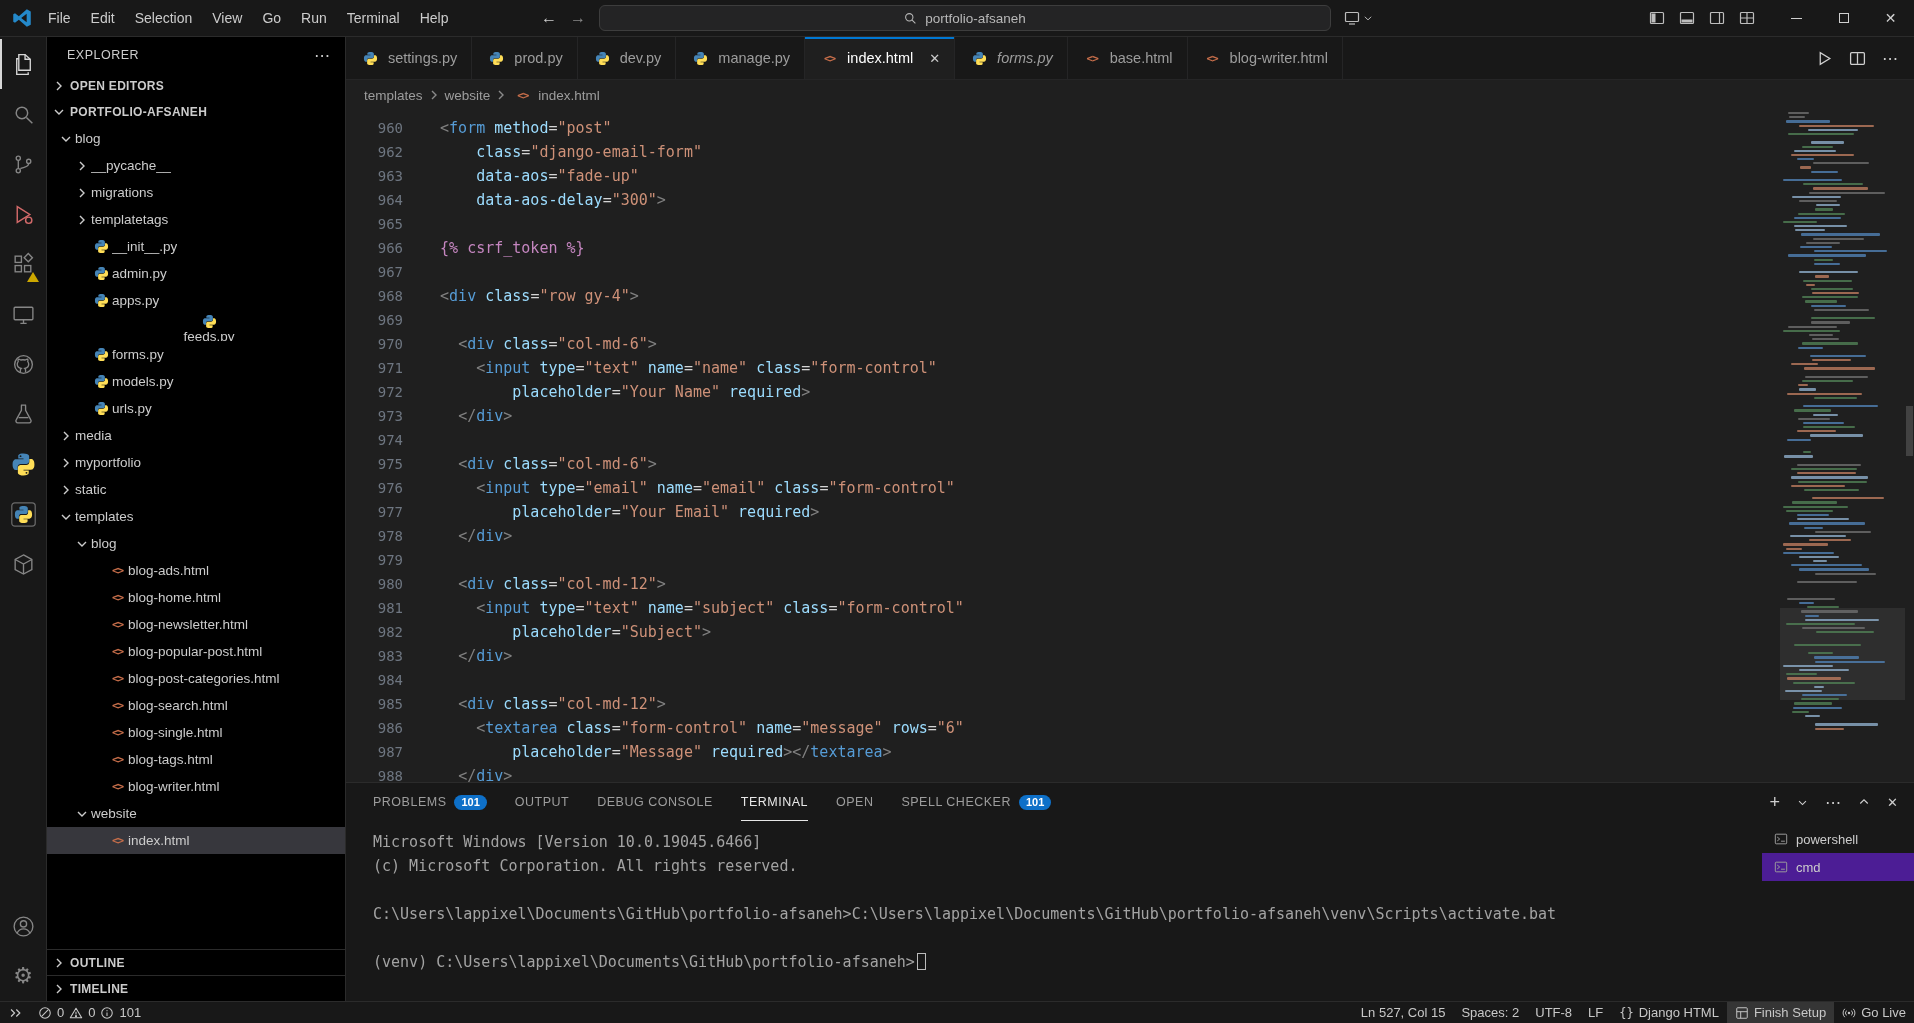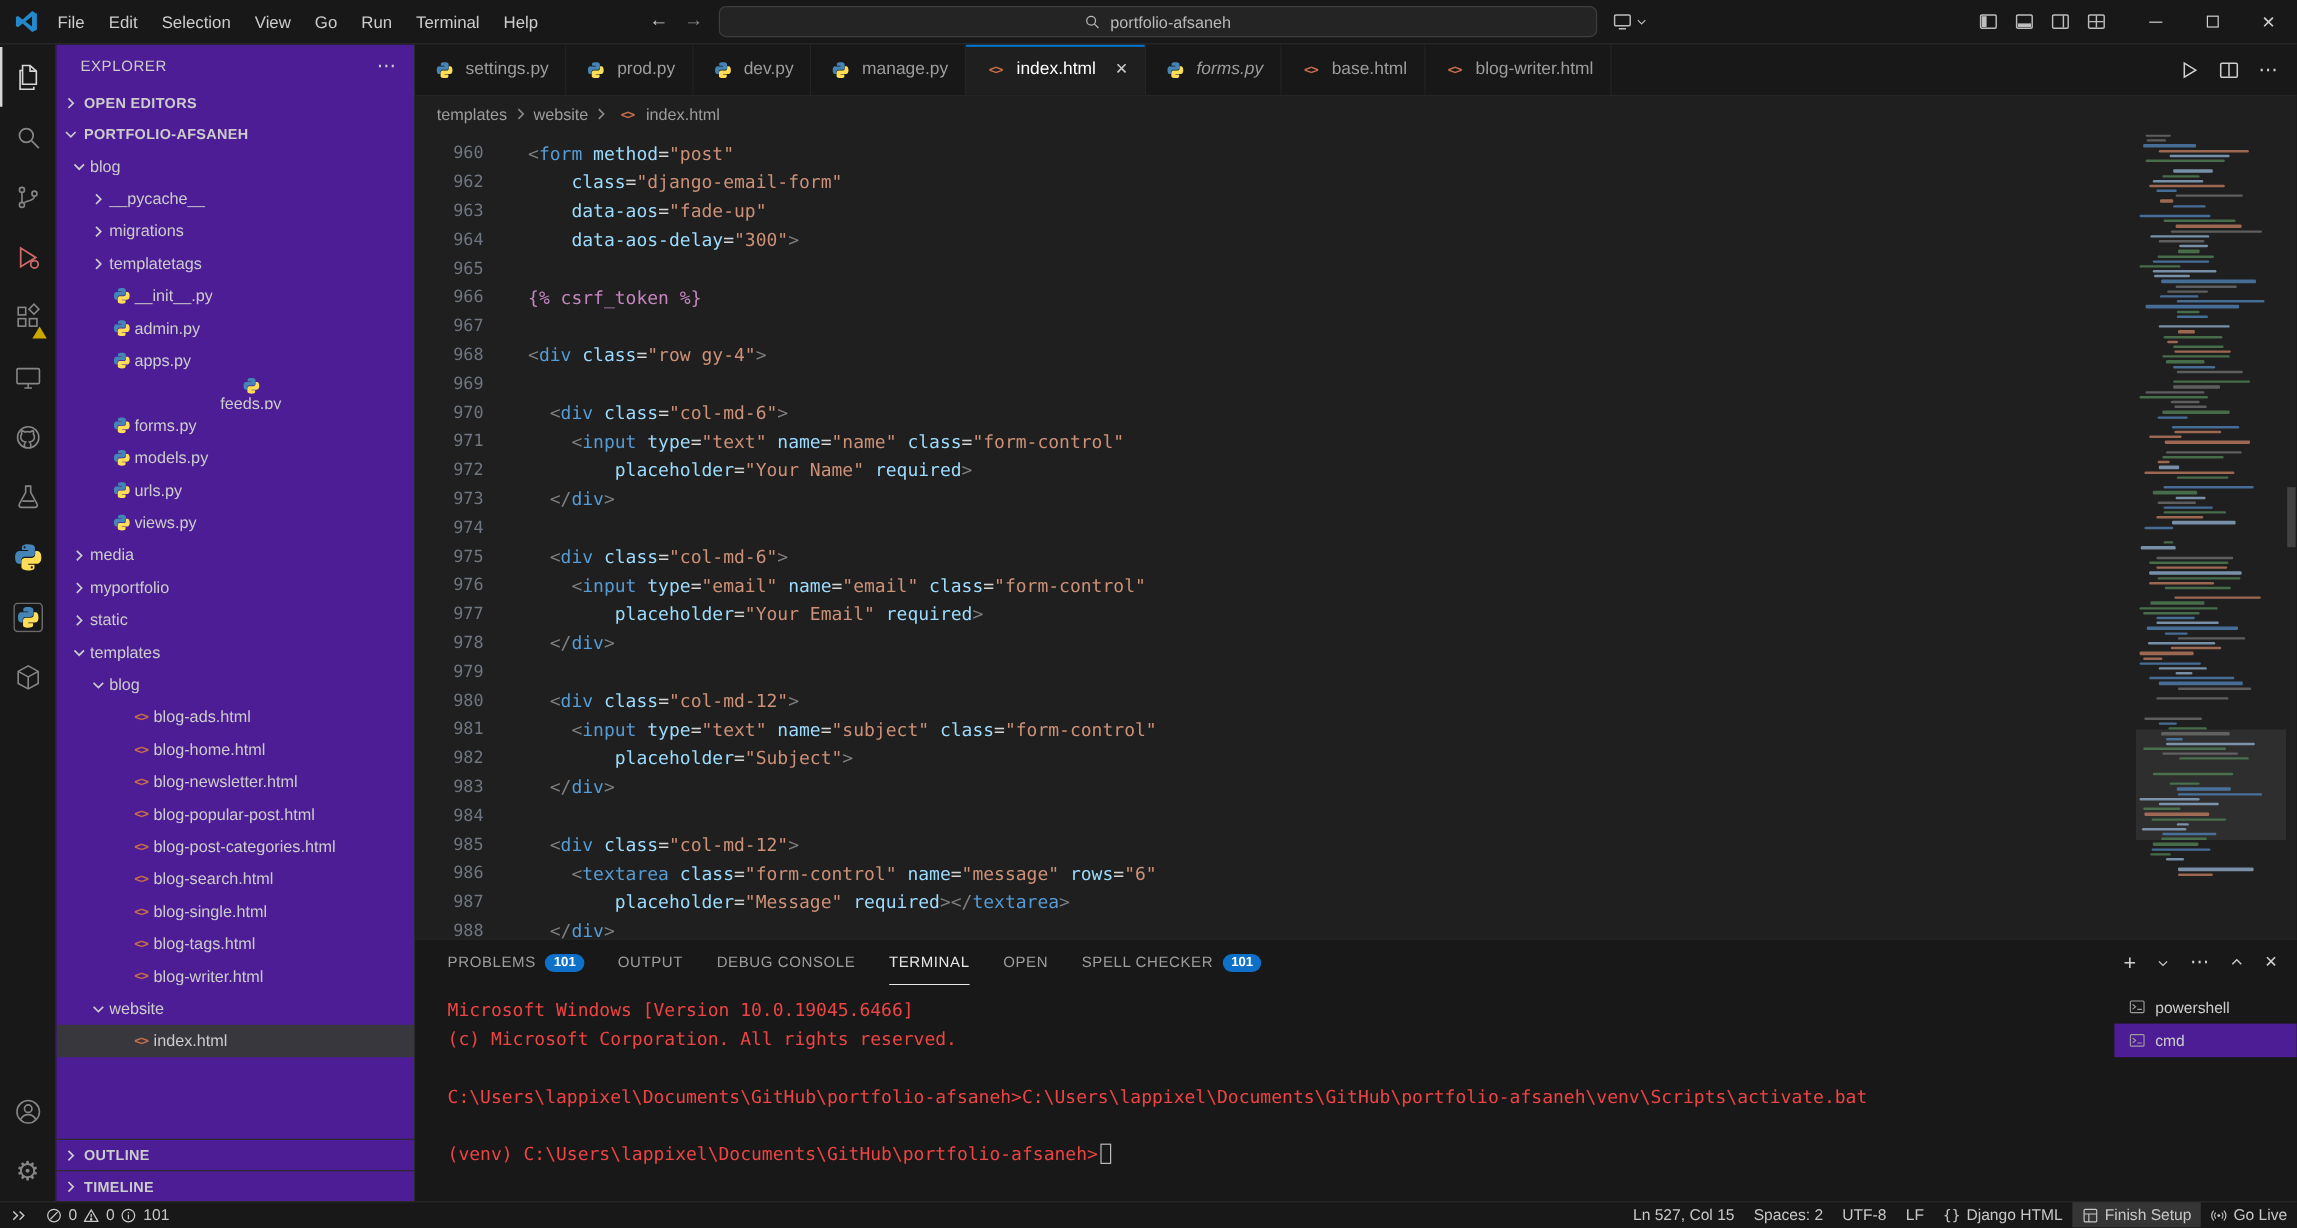--- a/index.html
+++ b/index.html
@@ -30,21 +30,21 @@
   .activitybar{width:47px;flex:none;border-right:1px solid #2b2b2b;display:flex;flex-direction:column;
     align-items:center;padding-top:2px;background:#181818}
   .ab-item{width:47px;height:50px;display:flex;align-items:center;justify-content:center;color:#868686;position:relative}
   .ab-item.active{color:#d7d7d7;box-shadow:inset 2px 0 0 #d7d7d7}
   .ab-spacer{flex:1}
   .abadge{position:absolute;right:8px;bottom:7px;width:0;height:0;border-left:6px solid transparent;
     border-right:6px solid transparent;border-bottom:10px solid #cca700}
   .gear{font-size:22px;color:#868686;line-height:1}
 
   
-  .sidebar{width:299px;flex:none;border-right:1px solid #2b2b2b;display:flex;flex-direction:column;background:#4c1d95;overflow:hidden}
+  .sidebar{width:299px;flex:none;border-right:1px solid #2b2b2b;display:flex;flex-direction:column;background:#000000;overflow:hidden}
   .sb-header{height:36px;flex:none;display:flex;align-items:center;padding:0 14px 0 20px;color:#cccccc;font-size:12.5px;letter-spacing:.5px}
   .sb-dots{margin-left:auto;color:#cccccc;font-size:16px;letter-spacing:1px}
   .sec-row{height:26px;flex:none;display:flex;align-items:center;gap:2px;padding-left:3px;
     font-weight:bold;font-size:12px;color:#cccccc;letter-spacing:.3px}
   .sec-row.bordered{border-top:1px solid #2b2b2b}
   .chev{width:18px;height:16px;flex:none;display:flex;align-items:center;justify-content:center;color:#cccccc}
   .chev svg{transition:none}
   .chev.open svg{transform:rotate(90deg)}
   .tree{flex:1;overflow:hidden}
   .trow{height:27px;display:flex;align-items:center;color:#cccccc;font-size:13.5px;white-space:nowrap}
@@ -85,21 +85,21 @@
   
   .panel{height:219px;flex:none;border-top:1px solid #2b2b2b;background:#181818;display:flex;flex-direction:column}
   .paneltabs{height:38px;flex:none;display:flex;align-items:center;padding-left:27px;gap:28px}
   .ptab{font-size:12.5px;color:#9d9d9d;letter-spacing:.5px;display:flex;align-items:center;gap:8px;
     height:100%;white-space:nowrap}
   .ptab.active{color:#e7e7e7;box-shadow:inset 0 -1px 0 #e7e7e7}
   .pbadge{background:#0e70c8;color:#fff;font-size:11px;padding:1.5px 7px;border-radius:9px;font-weight:bold;letter-spacing:0}
   .panel-actions{margin-left:auto;display:flex;align-items:center;gap:17px;padding-right:16px;color:#cfcfcf}
   .panelbody{flex:1;display:flex;min-height:0}
   .terminal{flex:1;padding:9px 0 0 27px;font-family:"DejaVu Sans Mono","Liberation Mono",monospace;
-    font-size:15px;line-height:24px;color:#ef4444;white-space:pre;overflow:hidden}
+    font-size:15px;line-height:24px;color:#a3a3a3;white-space:pre;overflow:hidden}
   .tcur{display:inline-block;width:9px;height:17px;border:1px solid #bbbbbb;vertical-align:-3px;margin-left:2px}
   .shells{width:152px;flex:none;padding-top:4px}
   .shrow{height:28px;display:flex;align-items:center;gap:8px;padding-left:12px;font-size:13px;color:#cccccc}
   .shrow.sel{background:#4c1d95}
   .shico{color:#9d9d9d;display:flex}
 
   
   .statusbar{height:22px;flex:none;border-top:1px solid #2b2b2b;display:flex;align-items:center;
     justify-content:space-between;font-size:13px;color:#c8c8c8;background:#181818}
   .sb-left,.sb-right{display:flex;align-items:center;height:100%}
@@ -385,30 +385,20 @@
           </div>
           <div class="trow" style="padding-left: 26px;">
             <span class="chsp"></span>
             <span class="fico">
               <svg width="15" height="15" viewBox="0 0 32 32">
                 <path fill="#4584b6" d="M15.9 2c-7 0-6.6 3-6.6 3v3.2h6.7v1H6.7S2 8.7 2 15.9s4.1 7 4.1 7h2.4v-3.4s-.1-4.1 4-4.1h6.8s3.9.1 3.9-3.8V5.9S23.8 2 15.9 2z"></path>
                 <path fill="#ffde57" d="M16.1 30c7 0 6.6-3 6.6-3v-3.2H16v-1h9.3s4.7.5 4.7-6.7-4.1-7-4.1-7h-2.4v3.4s.1 4.1-4 4.1h-6.8s-3.9-.1-3.9 3.8v5.7S8.2 30 16.1 30z"></path>
               </svg>
             </span>
             <span class="tlabel">urls.py</span>
-          </div>
-          <div class="trow" style="padding-left: 26px;">
-            <span class="chsp"></span>
-            <span class="fico">
-              <svg width="15" height="15" viewBox="0 0 32 32">
-                <path fill="#4584b6" d="M15.9 2c-7 0-6.6 3-6.6 3v3.2h6.7v1H6.7S2 8.7 2 15.9s4.1 7 4.1 7h2.4v-3.4s-.1-4.1 4-4.1h6.8s3.9.1 3.9-3.8V5.9S23.8 2 15.9 2z"></path>
-                <path fill="#ffde57" d="M16.1 30c7 0 6.6-3 6.6-3v-3.2H16v-1h9.3s4.7.5 4.7-6.7-4.1-7-4.1-7h-2.4v3.4s.1 4.1-4 4.1h-6.8s-3.9-.1-3.9 3.8v5.7S8.2 30 16.1 30z"></path>
-              </svg>
-            </span>
-            <span class="tlabel">views.py</span>
           </div>
           <div class="trow" style="padding-left: 10px;">
             <span class="chev">
               <svg width="16" height="16" viewBox="0 0 16 16">
                 <path d="M6 4l4 4-4 4" fill="none" stroke="currentColor" stroke-width="1.4"></path>
               </svg>
             </span>
             <span class="tlabel">media</span>
           </div>
           <div class="trow" style="padding-left: 10px;">

